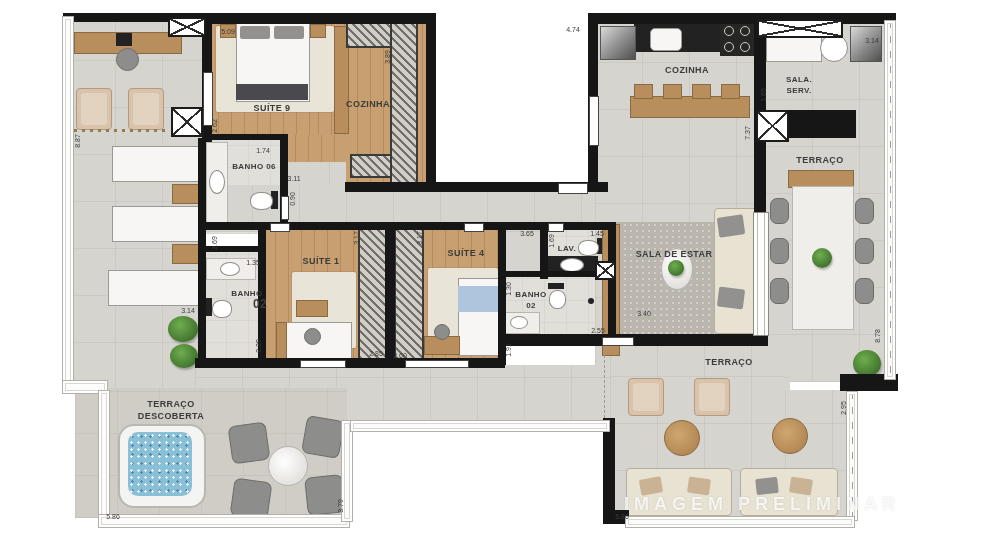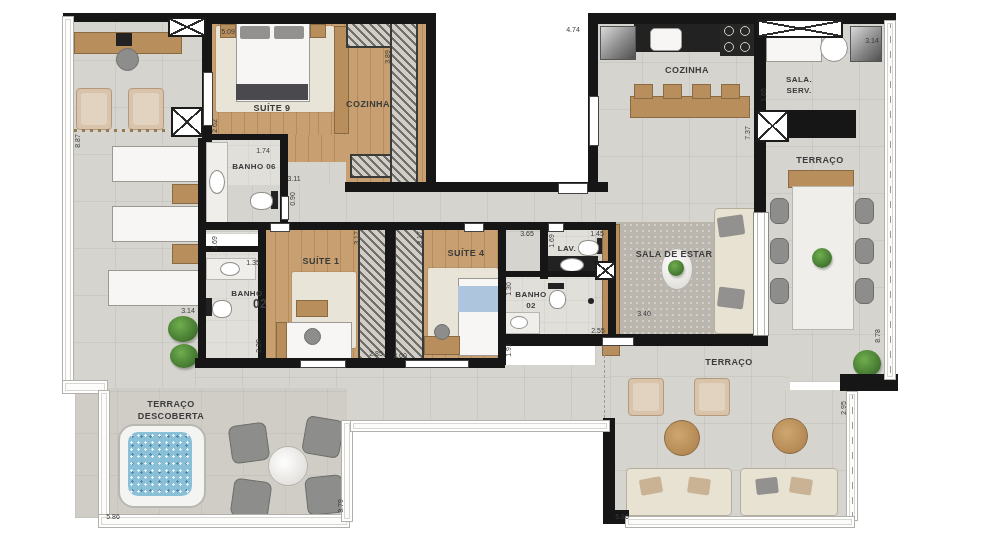--- a/index.html
+++ b/index.html
@@ -320,14 +320,15 @@
   <div class="dim v" style="left:508px;top:289px">1.30</div>
   <div class="dim v" style="left:508px;top:350px">1.91</div>
   <div class="dim" style="left:598px;top:330px">2.55</div>
   <div class="dim" style="left:644px;top:313px">3.40</div>
   <div class="dim v" style="left:877px;top:336px">8.78</div>
   <div class="dim v" style="left:843px;top:408px">2.95</div>
   <div class="dim v" style="left:340px;top:506px">3.79</div>
   <div class="dim" style="left:113px;top:516px">5.86</div>
   <div class="dim" style="left:622px;top:516px">5.86</div>
 
+  <div class="watermark" style="left:624px;top:494px">IMAGEM PRELIMINAR</div>
 
 </div>
 
 </body></html>

